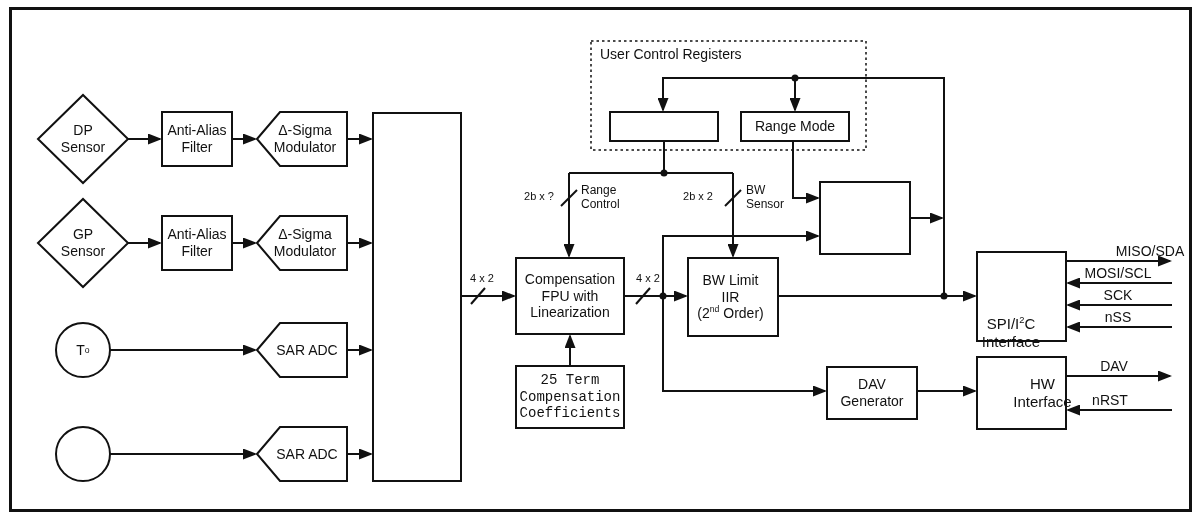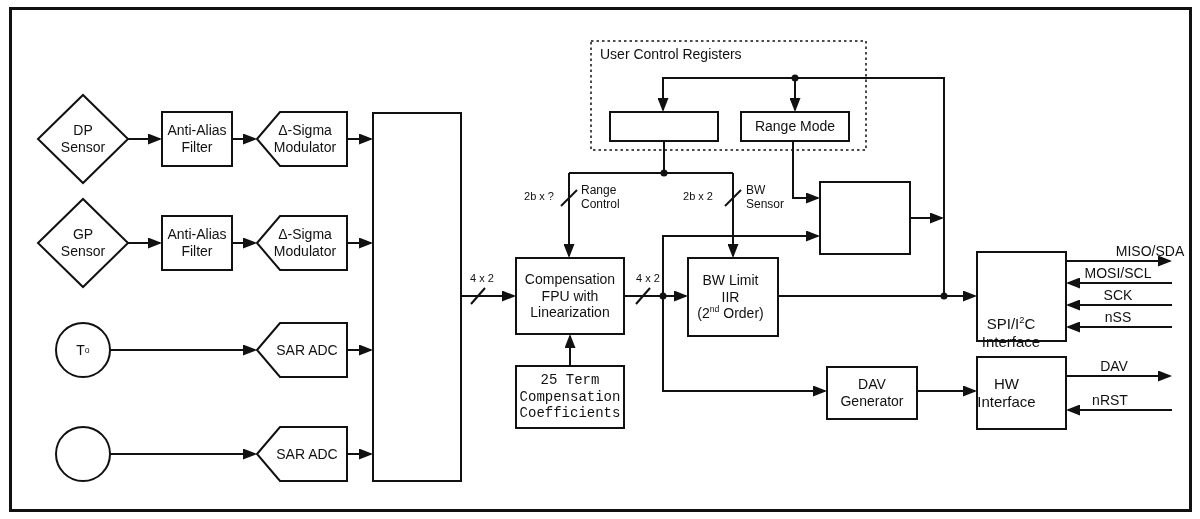--- a/index.html
+++ b/index.html
@@ -135,21 +135,21 @@
     <span>BW Limit</span>
     <span>IIR</span>
     <span class="keep"><span>(2</span><sup>nd</sup><span> Order)</span></span>
   </div>
   <div class="lbl" style="left:827px;top:367px;width:90px;height:52px;">DAV
 Generator</div>
   <div class="lbl col big" style="left:977px;top:252px;width:68px;height:89px;margin-top:36px;">
     <span class="keep"><span>SPI/I</span><sup>2</sup><span>C</span></span>
     <span>Interface</span>
   </div>
-  <div class="lbl big" style="left:962px;top:357px;width:89px;height:72px;">HW
+  <div class="lbl big" style="left:998px;top:357px;width:89px;height:72px;">HW
 Interface</div>
   <div class="lbl" style="left:741px;top:112px;width:108px;height:29px;">Range Mode</div>
   <div class="lbl left" style="left:600px;top:45px;width:180px;height:18px;font-size:14px;">User Control Registers</div>
 
   <div class="lbl sm" style="left:460px;top:271px;width:44px;height:15px;">4 x 2</div>
   <div class="lbl sm" style="left:626px;top:271px;width:44px;height:15px;">4 x 2</div>
   <div class="lbl sm" style="left:519px;top:189px;width:40px;height:15px;text-align:center;">2b x ?</div>
   <div class="lbl md left" style="left:581px;top:180px;width:58px;height:34px;">Range
 Control</div>
   <div class="lbl sm" style="left:678px;top:189px;width:40px;height:15px;">2b x 2</div>

